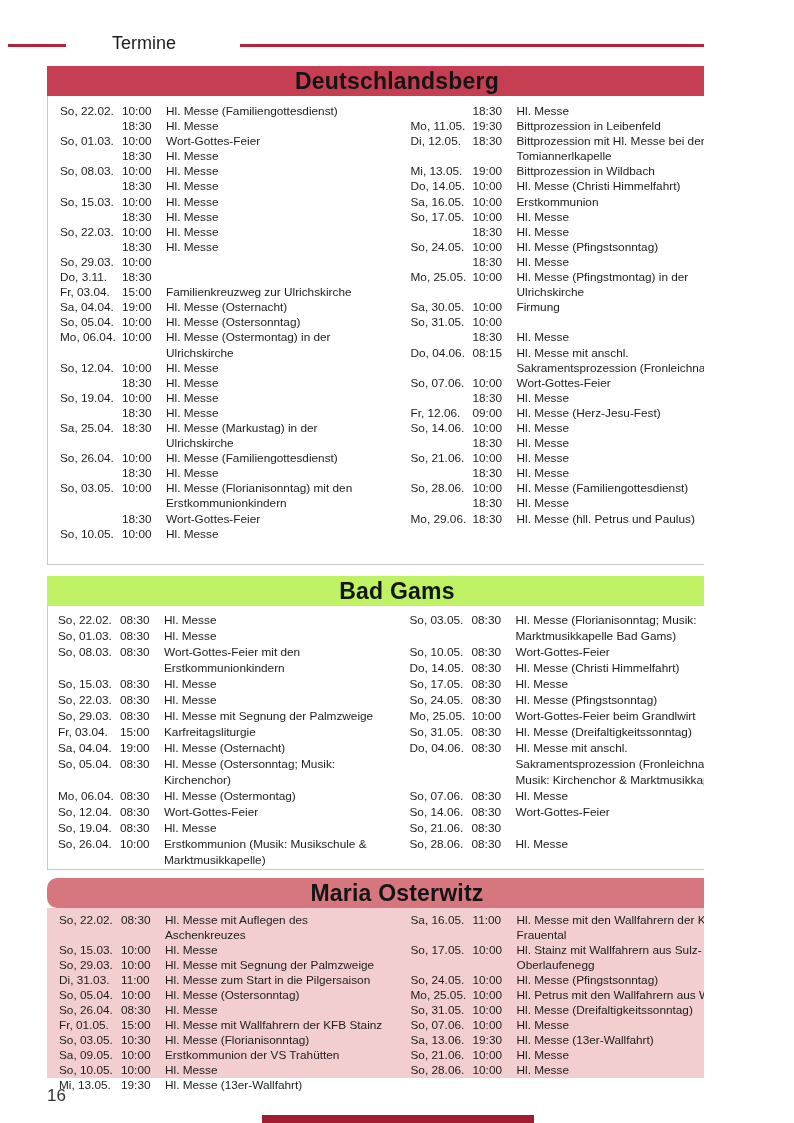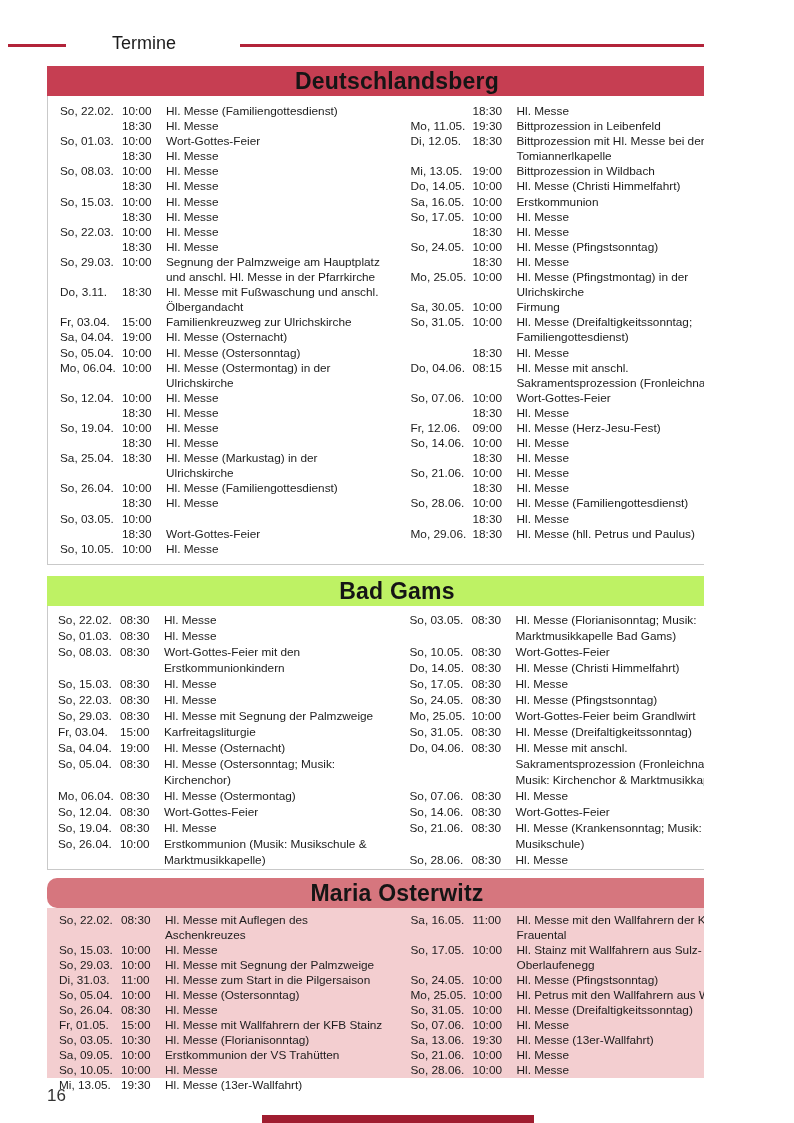--- a/index.html
+++ b/index.html
@@ -95,26 +95,24 @@
             <span class="desc">Hl. Messe</span>
           </div>
           <div class="entry">
             <span class="date"></span>
             <span class="time">18:30</span>
             <span class="desc">Hl. Messe</span>
           </div>
           <div class="entry">
             <span class="date">So, 29.03.</span>
             <span class="time">10:00</span>
-            <span class="desc">Segnung der Palmzweige am Hauptplatz und anschl. Hl. Messe in der Pfarrkirche</span>
           </div>
           <div class="entry">
             <span class="date">Do, 3.11.</span>
             <span class="time">18:30</span>
-            <span class="desc">Hl. Messe mit Fußwaschung und anschl. Ölbergandacht</span>
           </div>
           <div class="entry">
             <span class="date">Fr, 03.04.</span>
             <span class="time">15:00</span>
             <span class="desc">Familienkreuzweg zur Ulrichskirche</span>
           </div>
           <div class="entry">
             <span class="date">Sa, 04.04.</span>
             <span class="time">19:00</span>
             <span class="desc">Hl. Messe (Osternacht)</span>
@@ -160,20 +158,21 @@
             <span class="desc">Hl. Messe (Familiengottesdienst)</span>
           </div>
           <div class="entry">
             <span class="date"></span>
             <span class="time">18:30</span>
             <span class="desc">Hl. Messe</span>
           </div>
           <div class="entry">
             <span class="date">So, 03.05.</span>
             <span class="time">10:00</span>
+            <span class="desc">Hl. Messe (Florianisonntag) mit den Erstkommunionkindern</span>
           </div>
           <div class="entry">
             <span class="date"></span>
             <span class="time">18:30</span>
             <span class="desc">Wort-Gottes-Feier</span>
           </div>
           <div class="entry">
             <span class="date">So, 10.05.</span>
             <span class="time">10:00</span>
             <span class="desc">Hl. Messe</span>
@@ -236,21 +235,20 @@
             <span class="desc">Hl. Messe (Pfingstmontag) in der Ulrichskirche</span>
           </div>
           <div class="entry">
             <span class="date">Sa, 30.05.</span>
             <span class="time">10:00</span>
             <span class="desc">Firmung</span>
           </div>
           <div class="entry">
             <span class="date">So, 31.05.</span>
             <span class="time">10:00</span>
-            <span class="desc">Hl. Messe (Dreifaltigkeitssonntag; Familiengottesdienst)</span>
           </div>
           <div class="entry">
             <span class="date"></span>
             <span class="time">18:30</span>
             <span class="desc">Hl. Messe</span>
           </div>
           <div class="entry">
             <span class="date">Do, 04.06.</span>
             <span class="time">08:15</span>
             <span class="desc">Hl. Messe mit anschl. Sakramentsprozession (Fronleichnam)</span>
@@ -428,21 +426,20 @@
             <span class="desc">Hl. Messe</span>
           </div>
           <div class="entry">
             <span class="date">So, 14.06.</span>
             <span class="time">08:30</span>
             <span class="desc">Wort-Gottes-Feier</span>
           </div>
           <div class="entry">
             <span class="date">So, 21.06.</span>
             <span class="time">08:30</span>
-            <span class="desc">Hl. Messe (Krankensonntag; Musik: Musikschule)</span>
           </div>
           <div class="entry">
             <span class="date">So, 28.06.</span>
             <span class="time">08:30</span>
             <span class="desc">Hl. Messe</span>
           </div>
         </div>
     </div>
   </div>
 

